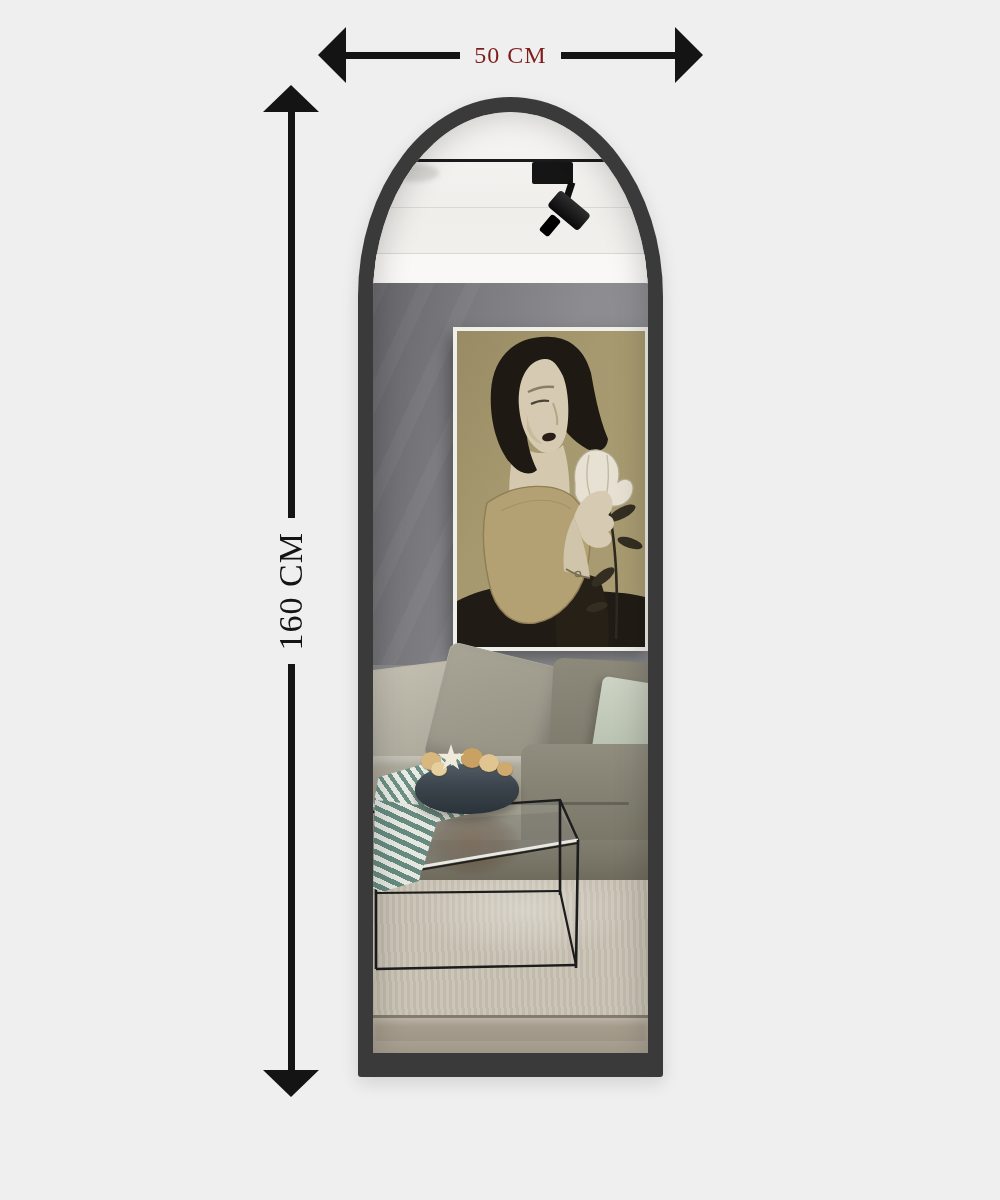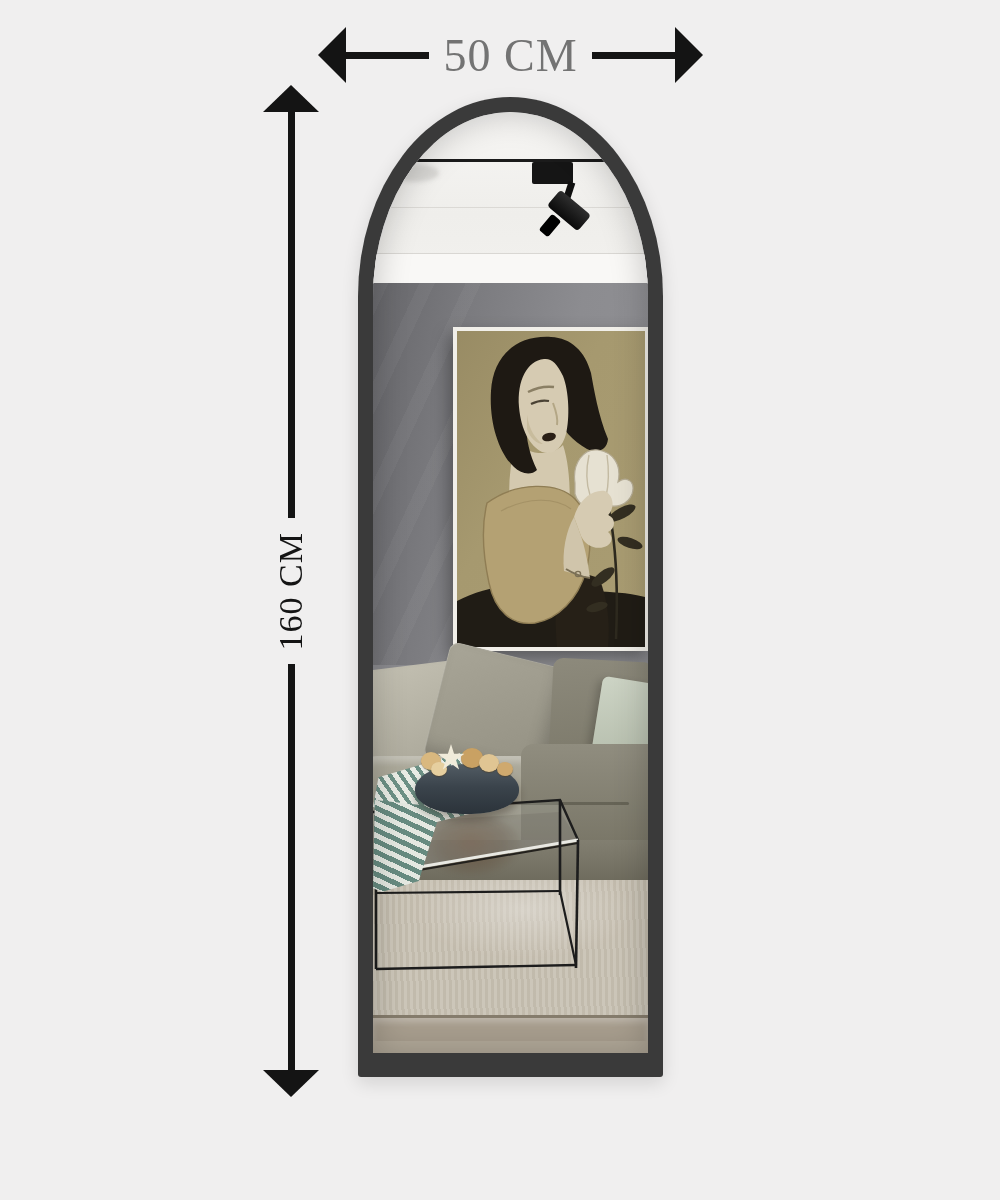--- a/index.html
+++ b/index.html
@@ -10,21 +10,21 @@
   
   .h-dim{left:318px;top:27px;width:385px;height:56px;display:flex;align-items:center;}
   .v-dim{left:263px;top:85px;width:56px;height:1012px;display:flex;flex-direction:column;align-items:center;}
   .dim-line-h{flex:1;height:7px;background:#141414;}
   .dim-line-v{flex:1;width:7px;background:#141414;}
   .ah{width:0;height:0;}
   .ah-left {border-top:28px solid transparent;border-bottom:28px solid transparent;border-right:28px solid #141414;}
   .ah-right{border-top:28px solid transparent;border-bottom:28px solid transparent;border-left:28px solid #141414;}
   .ah-up   {border-left:28px solid transparent;border-right:28px solid transparent;border-bottom:27px solid #141414;}
   .ah-down {border-left:28px solid transparent;border-right:28px solid transparent;border-top:27px solid #141414;}
-  .dim-label{font-size:46px;color:#737373;padding:0 14px;white-space:nowrap;letter-spacing:1px;}
+  .dim-label{font-size:24px;color:#7f1d1d;padding:0 14px;white-space:nowrap;letter-spacing:1px;}
   .dim-label-v{font-size:34px;color:#141414;padding:14px 0;letter-spacing:1px;
                writing-mode:vertical-rl;transform:rotate(180deg);white-space:nowrap;}
 
   
   .mirror{left:358px;top:97px;width:305px;height:980px;background:#3a3a3a;
           border-radius:153px 153px 3px 3px / 200px 200px 3px 3px;
           box-shadow:0 6px 18px rgba(0,0,0,0.12);}
   .reflection{position:absolute;left:15px;top:15px;width:275px;height:941px;
           border-radius:138px 138px 0 0 / 186px 186px 0 0;overflow:hidden;background:#8a8a8e;}
   .vignette{inset:0;border-radius:inherit;box-shadow:inset 0 0 34px rgba(0,0,0,0.22);z-index:40;pointer-events:none;}

